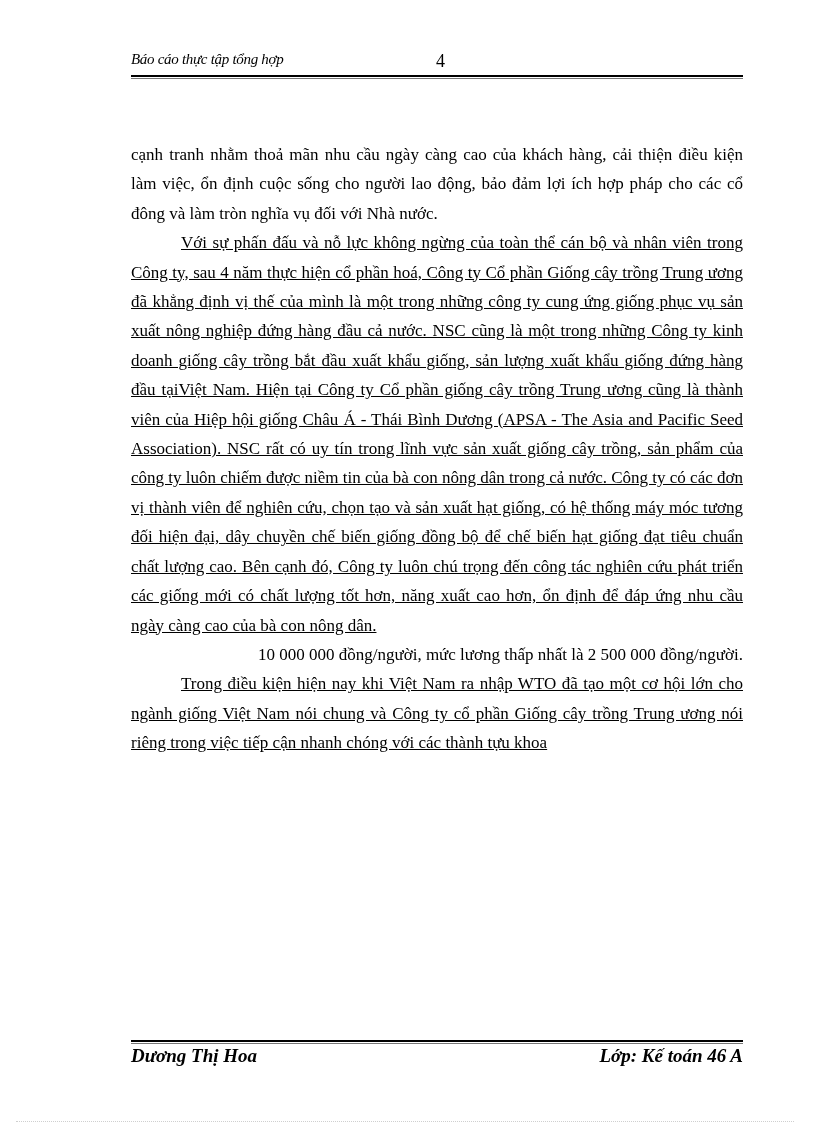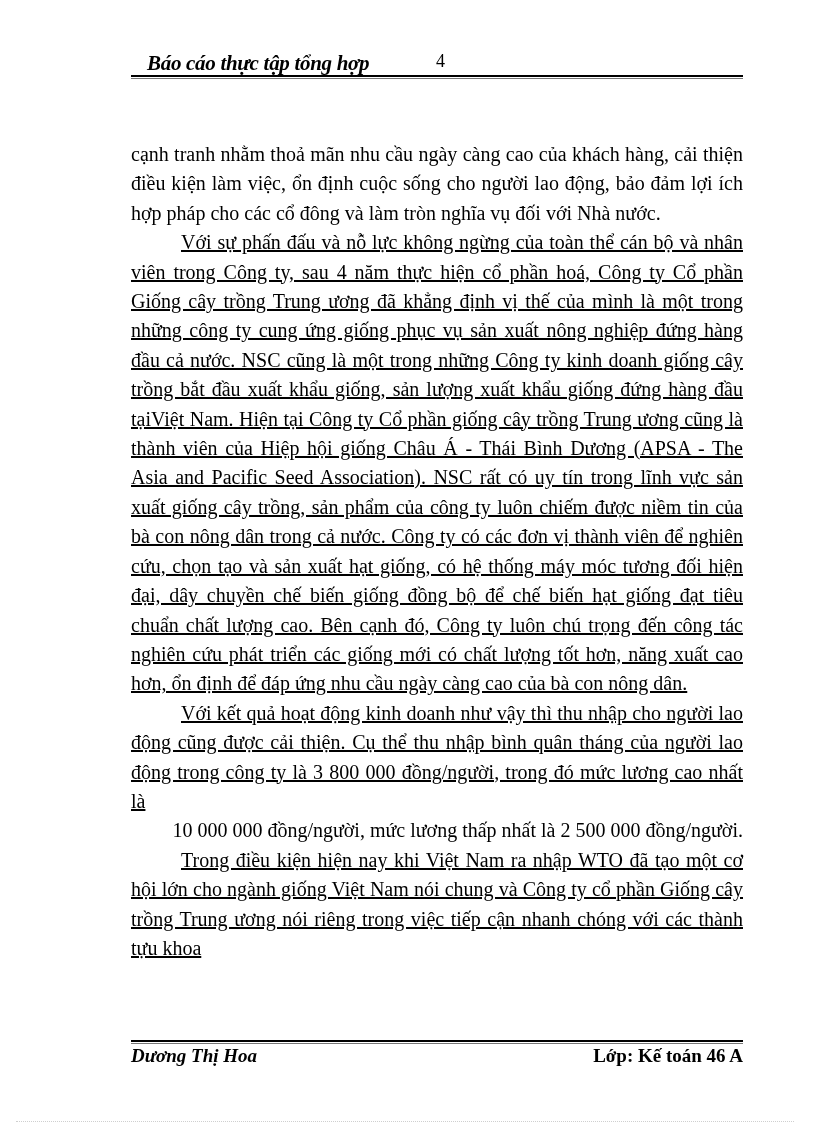--- a/index.html
+++ b/index.html
@@ -1,46 +1,45 @@
 <!DOCTYPE html>
 <html><head>
   <meta charset="utf-8">
   <style>
     html, body { margin: 0; padding: 0; background: #ffffff; }
     body { width: 816px; height: 1123px; position: relative; overflow: hidden;
            font-family: "Liberation Serif", "DejaVu Serif", serif; color: #000; }
     .page-header { position: absolute; left: 131px; top: 48px; width: 612px; height: 30px; }
-    .header-title { position: absolute; left: 16px; top: 3px; font-size: 21px; font-weight: bold; font-style: italic; letter-spacing: -0.3px; }
+    .header-title { position: absolute; left: 0; top: 3px; font-size: 15px; font-weight: normal; font-style: italic; letter-spacing: -0.3px; }
     .header-page { position: absolute; left: 305px; top: 3px; font-size: 18px; }
     .header-rule { position: absolute; left: 0; top: 27px; width: 612px; height: 0; border-top: 2px solid #000; }
     .header-rule::after { content: ""; position: absolute; left: 0; top: 1px; width: 612px; border-top: 1px solid #777; }
-    .body-text { position: absolute; left: 131px; top: 140px; width: 612px; font-size: 20px; line-height: 29.4px; text-align: justify; }
+    .body-text { position: absolute; left: 131px; top: 140px; width: 612px; font-size: 17px; line-height: 29.4px; text-align: justify; }
     .body-text p { margin: 0; }
     .body-text p.indent { text-indent: 50px; text-decoration: underline; }
     .body-text p.line { text-align: right; }
     .page-footer { position: absolute; left: 131px; top: 1040px; width: 612px; height: 34px; }
     .footer-rule { position: absolute; left: 0; top: 0; width: 612px; border-top: 2px solid #000; }
     .footer-rule::after { content: ""; position: absolute; left: 0; top: 1px; width: 612px; border-top: 1px solid #777; }
     .footer-author { position: absolute; left: 0; top: 5px; font-size: 19px; font-weight: bold; font-style: italic; }
-    .footer-class { position: absolute; right: 0; top: 5px; font-size: 19px; font-weight: bold; }
+    .footer-class { position: absolute; right: 0; top: 5px; font-size: 19px; font-weight: bold; font-style: italic; }
     .page-edge { position: absolute; left: 16px; top: 1121px; width: 778px; border-top: 1px dotted #cfcfcf; }
   </style>
 </head>
 <body>
 
 <div class="page-header">
   <span class="header-title">Báo cáo thực tập tổng hợp</span>
   <span class="header-page">4</span>
   <div class="header-rule"></div>
 </div>
 
 <div class="body-text">
   <p>cạnh tranh nhằm thoả mãn nhu cầu ngày càng cao của khách hàng, cải thiện điều kiện làm việc, ổn định cuộc sống cho người lao động, bảo đảm lợi ích hợp pháp cho các cổ đông và làm tròn nghĩa vụ đối với Nhà nước.</p>
   <p class="indent">Với sự phấn đấu và nỗ lực không ngừng của toàn thể cán bộ và nhân viên trong Công ty, sau 4 năm thực hiện cổ phần hoá, Công ty Cổ phần Giống cây trồng Trung ương đã khẳng định vị thế của mình là một trong những công ty cung ứng giống phục vụ sản xuất nông nghiệp đứng hàng đầu cả nước. NSC cũng là một trong những Công ty kinh doanh giống cây trồng bắt đầu xuất khẩu giống, sản lượng xuất khẩu giống đứng hàng đầu tạiViệt Nam. Hiện tại Công ty Cổ phần giống cây trồng Trung ương cũng là thành viên của Hiệp hội giống Châu Á - Thái Bình Dương (APSA - The Asia and Pacific Seed Association). NSC rất có uy tín trong lĩnh vực sản xuất giống cây trồng, sản phẩm của công ty luôn chiếm được niềm tin của bà con nông dân trong cả nước. Công ty có các đơn vị thành viên để nghiên cứu, chọn tạo và sản xuất hạt giống, có hệ thống máy móc tương đối hiện đại, dây chuyền chế biến giống đồng bộ để chế biến hạt giống đạt tiêu chuẩn chất lượng cao. Bên cạnh đó, Công ty luôn chú trọng đến công tác nghiên cứu phát triển các giống mới có chất lượng tốt hơn, năng xuất cao hơn, ổn định để đáp ứng nhu cầu ngày càng cao của bà con nông dân.</p>
-  <p class="indent">Với kết quả hoạt động kinh doanh như vậy thì thu nhập cho người lao động cũng được cải thiện. Cụ thể thu nhập bình quân tháng của người lao động trong công ty là 3 800 000 đồng/người, trong đó mức lương cao nhất là</p>
   <p class="line">10 000 000 đồng/người, mức lương thấp nhất là 2 500 000 đồng/người.</p>
   <p class="indent">Trong điều kiện hiện nay khi Việt Nam ra nhập WTO đã tạo một cơ hội lớn cho ngành giống Việt Nam nói chung và Công ty cổ phần Giống cây trồng Trung ương nói riêng trong việc tiếp cận nhanh chóng với các thành tựu khoa</p>
 </div>
 
 <div class="page-footer">
   <div class="footer-rule"></div>
   <span class="footer-author">Dương Thị Hoa</span>
   <span class="footer-class">Lớp: Kế toán 46 A</span>
 </div>
 

